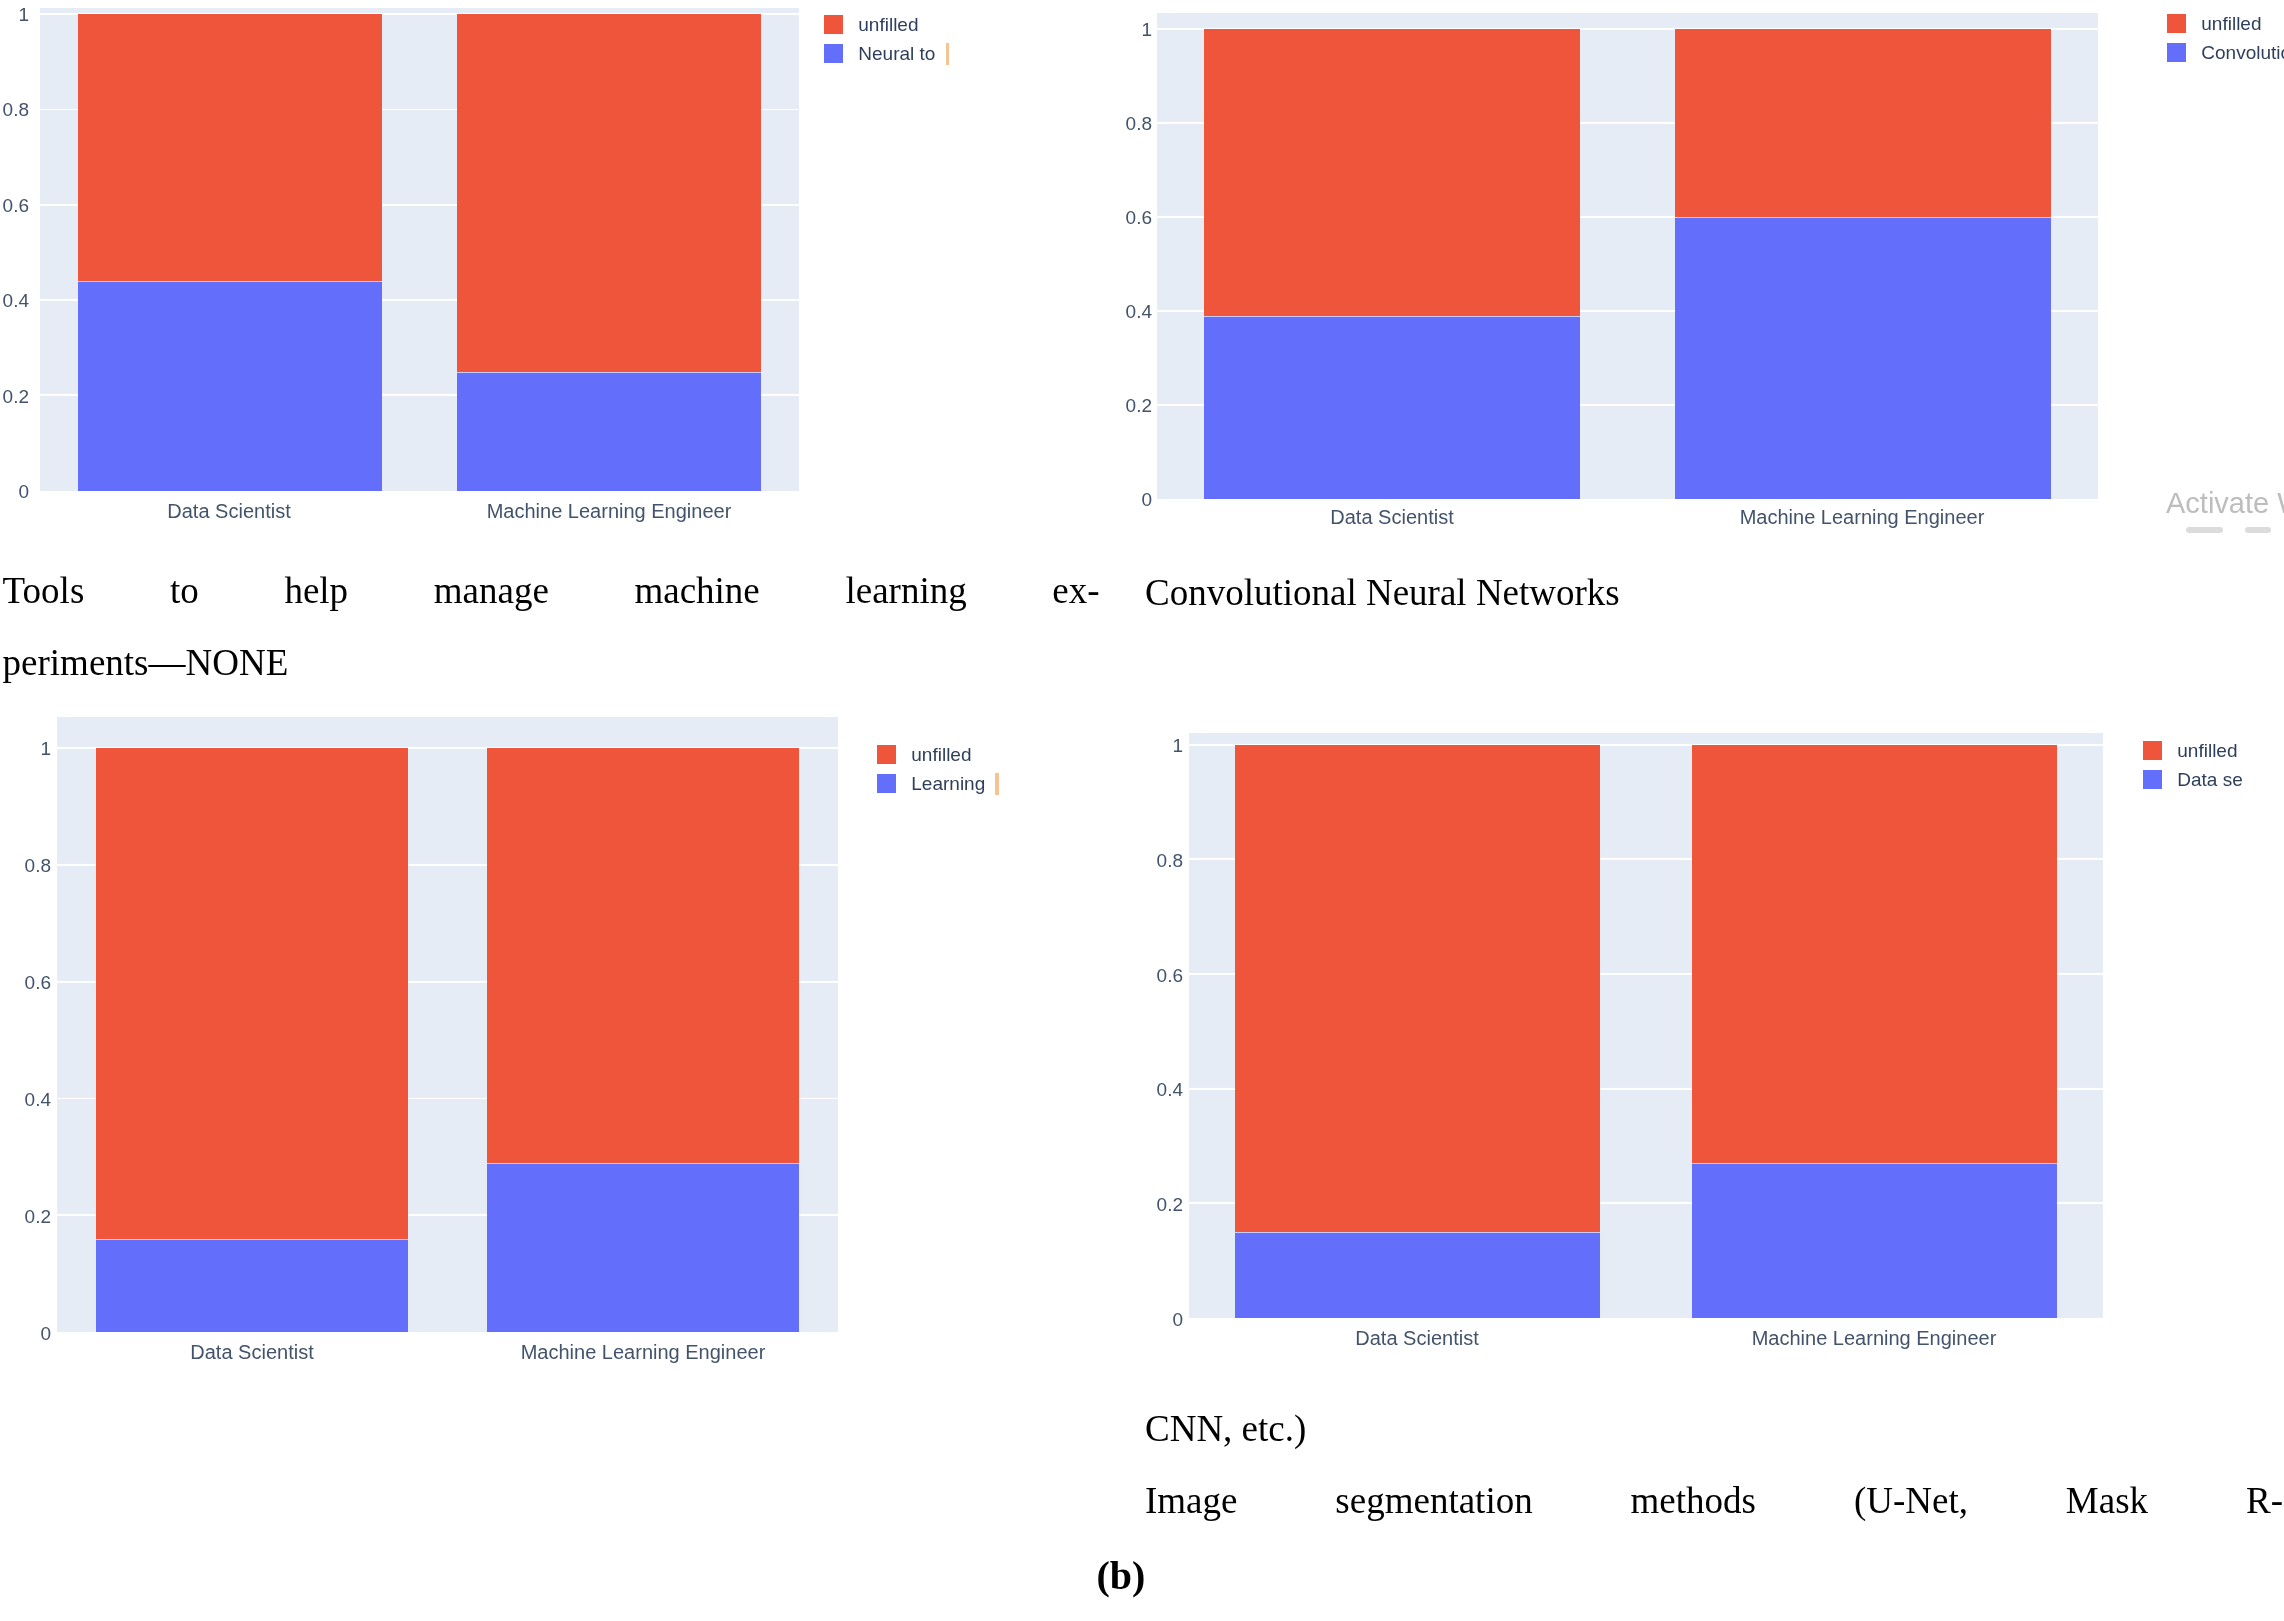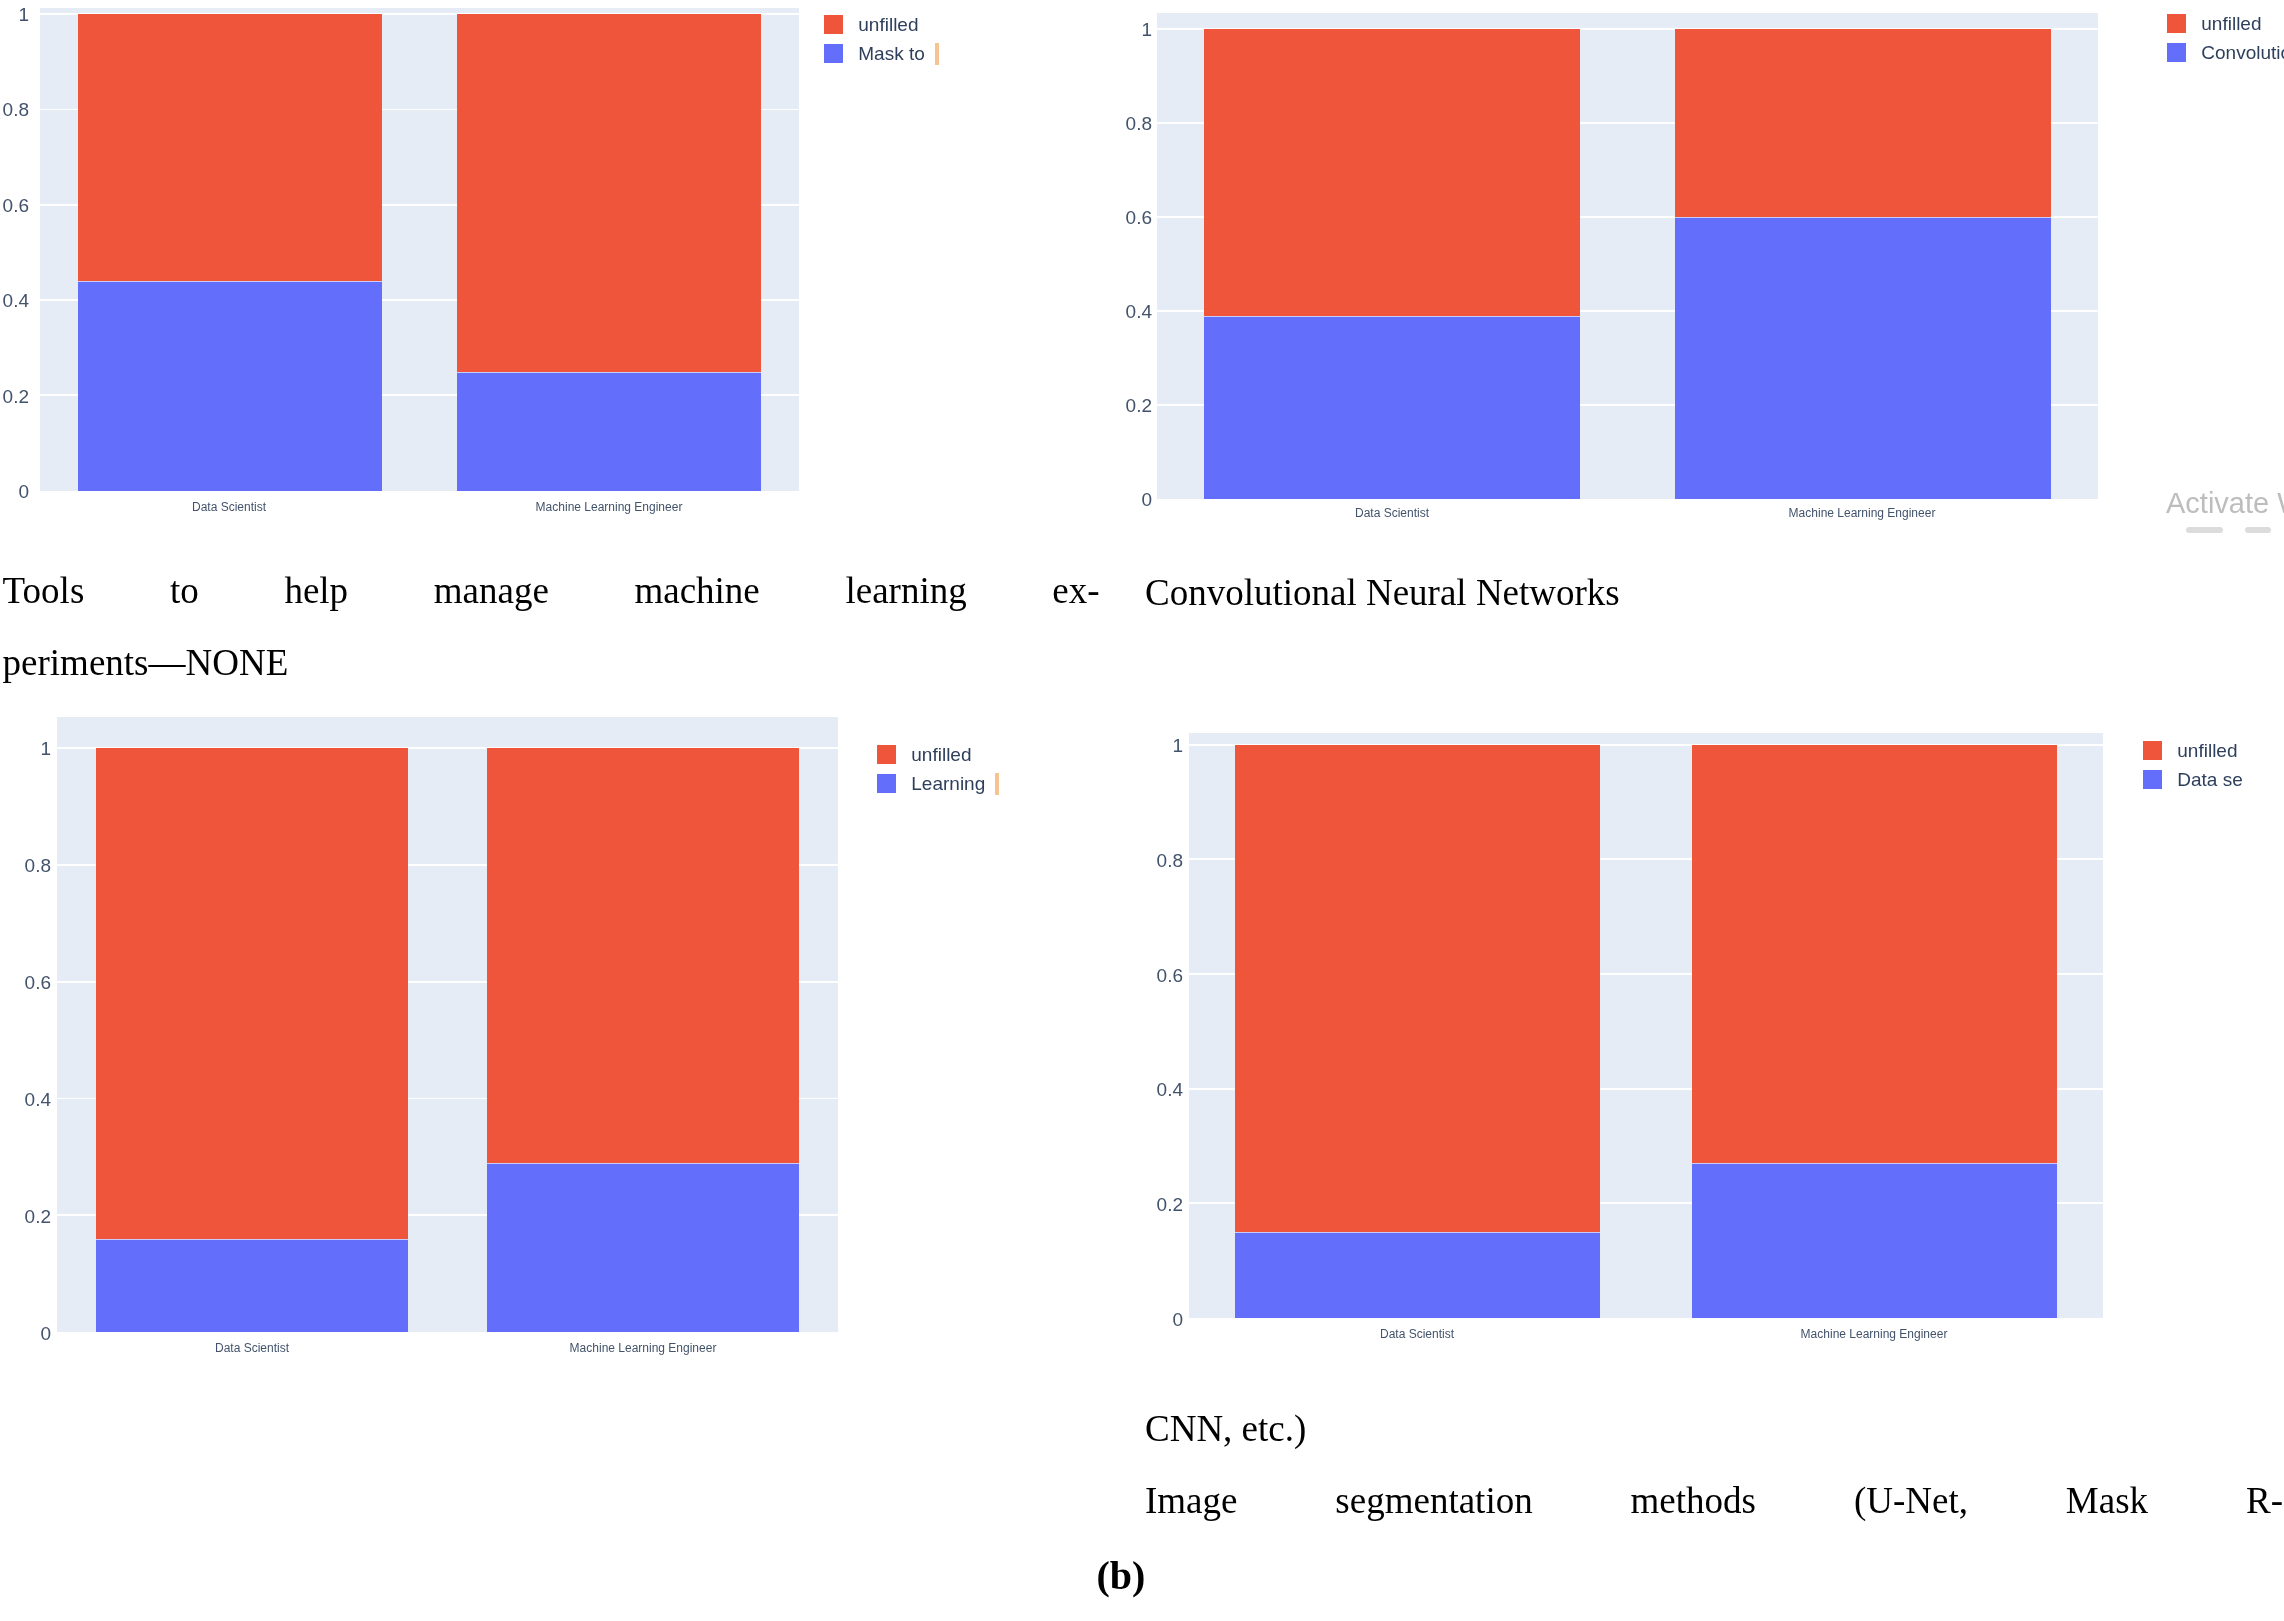--- a/index.html
+++ b/index.html
@@ -26,21 +26,21 @@
   }
   .fill-red  { flex: 1 1 auto; }
   .fill-blue { flex: 0 0 auto; border-top: 1.9px solid rgba(255,255,255,0.65); }
   .yaxis { position: absolute; }
   .ytick {
     position: absolute; right: 0; transform: translateY(50%);
     font-size: 19px; line-height: 1; color: #42536b;
   }
   .xlabel {
     position: absolute; transform: translateX(-50%);
-    font-size: 12px; color: #42536b; white-space: nowrap;
+    font-size: 20px; color: #42536b; white-space: nowrap;
   }
   .legend { position: absolute; overflow: hidden; }
   .legend-row { display: flex; align-items: center; height: 29px; }
   .swatch { width: 19px; height: 19px; flex: 0 0 auto; }
   .legend-label {
     font-size: 19px; color: #2e3f5c; white-space: nowrap; margin-left: 15.3px;
   }
   .cut-artifact {
     width: 3.8px; height: 22px; background: #f2b577; opacity: .8; margin-left: 10.2px;
   }
@@ -103,21 +103,21 @@
     </div>
     <span class="xlabel" style="left:229px; top:500px;">Data Scientist</span>
     <span class="xlabel" style="left:609px; top:500px;">Machine Learning Engineer</span>
     <div class="legend" style="left:824px; top:10.2px; width:185px;">
       <div class="legend-row">
         <span class="swatch" style="background-color: rgb(239, 85, 59);"></span>
         <span class="legend-label">unfilled</span>
       </div>
       <div class="legend-row">
         <span class="swatch" style="background-color: rgb(99, 110, 250);"></span>
-        <span class="legend-label">Mask to</span>
+        <span class="legend-label">Neural to</span>
         <span class="cut-artifact"></span>
       </div>
     </div>
   </div>
 
   <div class="chart" style="left:1138px; top:0; width:1146px; height:562px;">
     <div class="plot" style="left: 19px; top: 12.8px; width: 941px; height: 486px; background-color: rgb(229, 236, 246);">
       <div class="bar-area" style="top:16px;">
         <div class="gridline" style="bottom:100%;"></div>
         <div class="gridline" style="bottom:80%;"></div>

